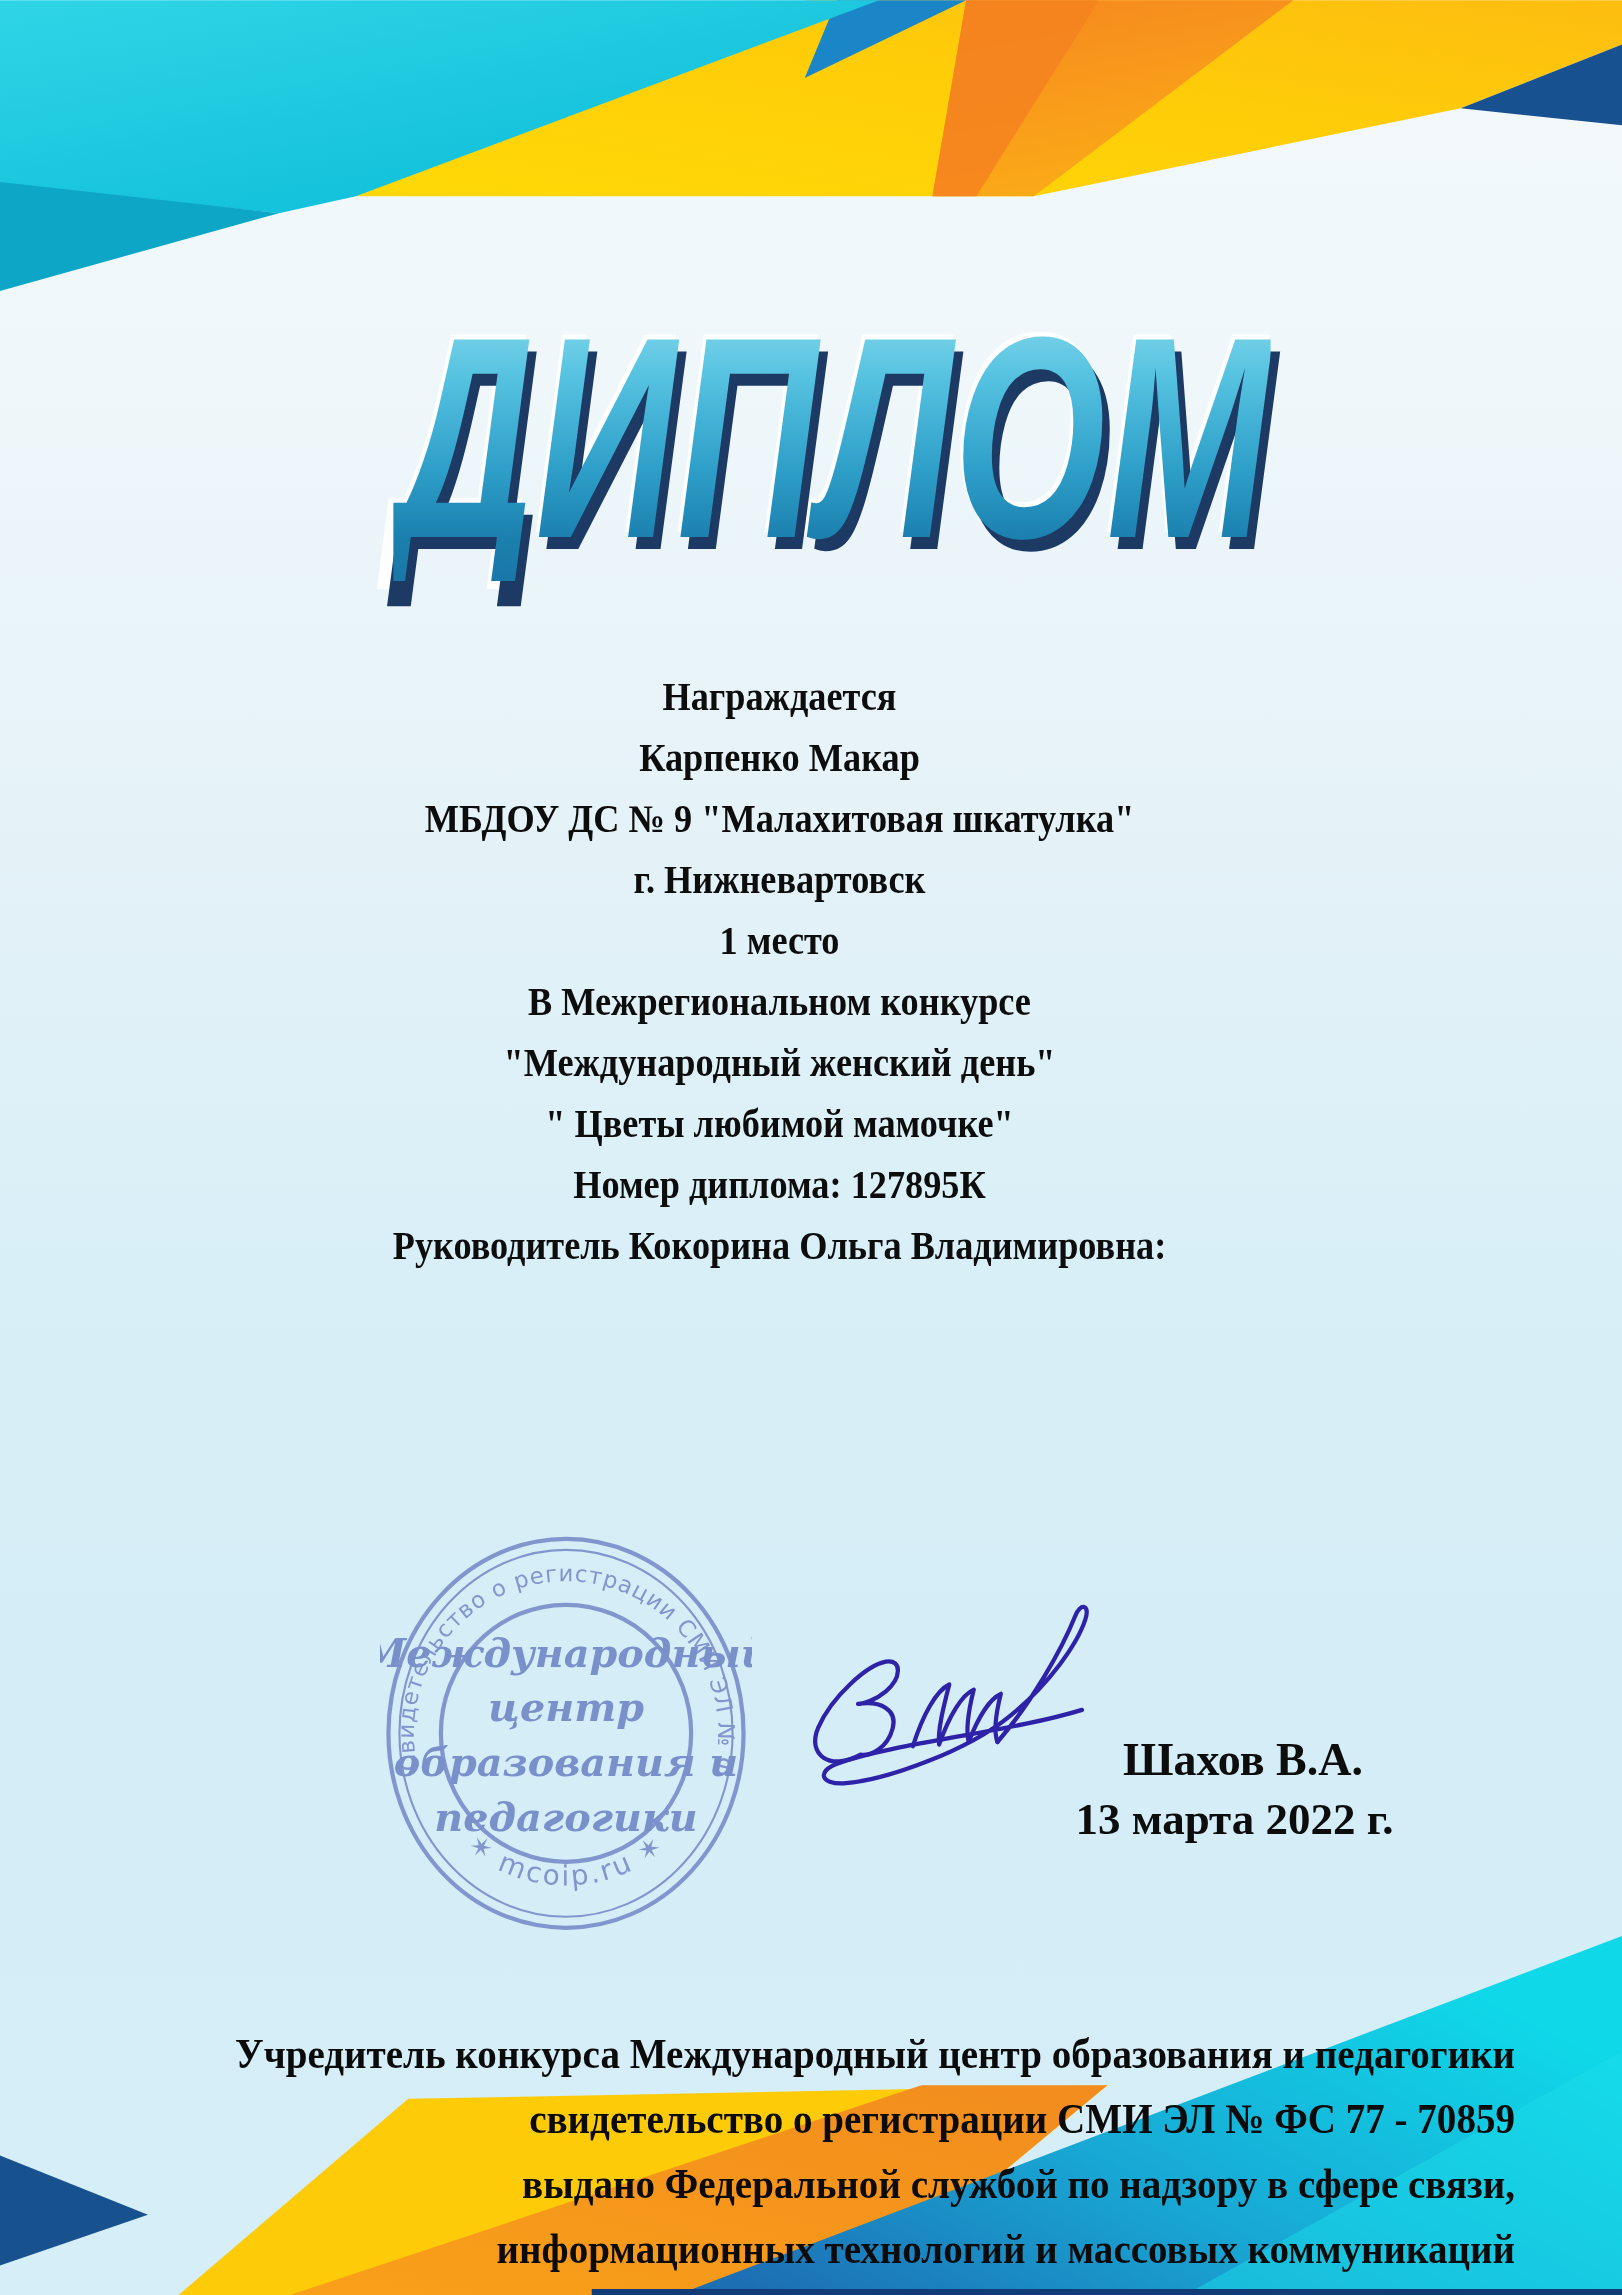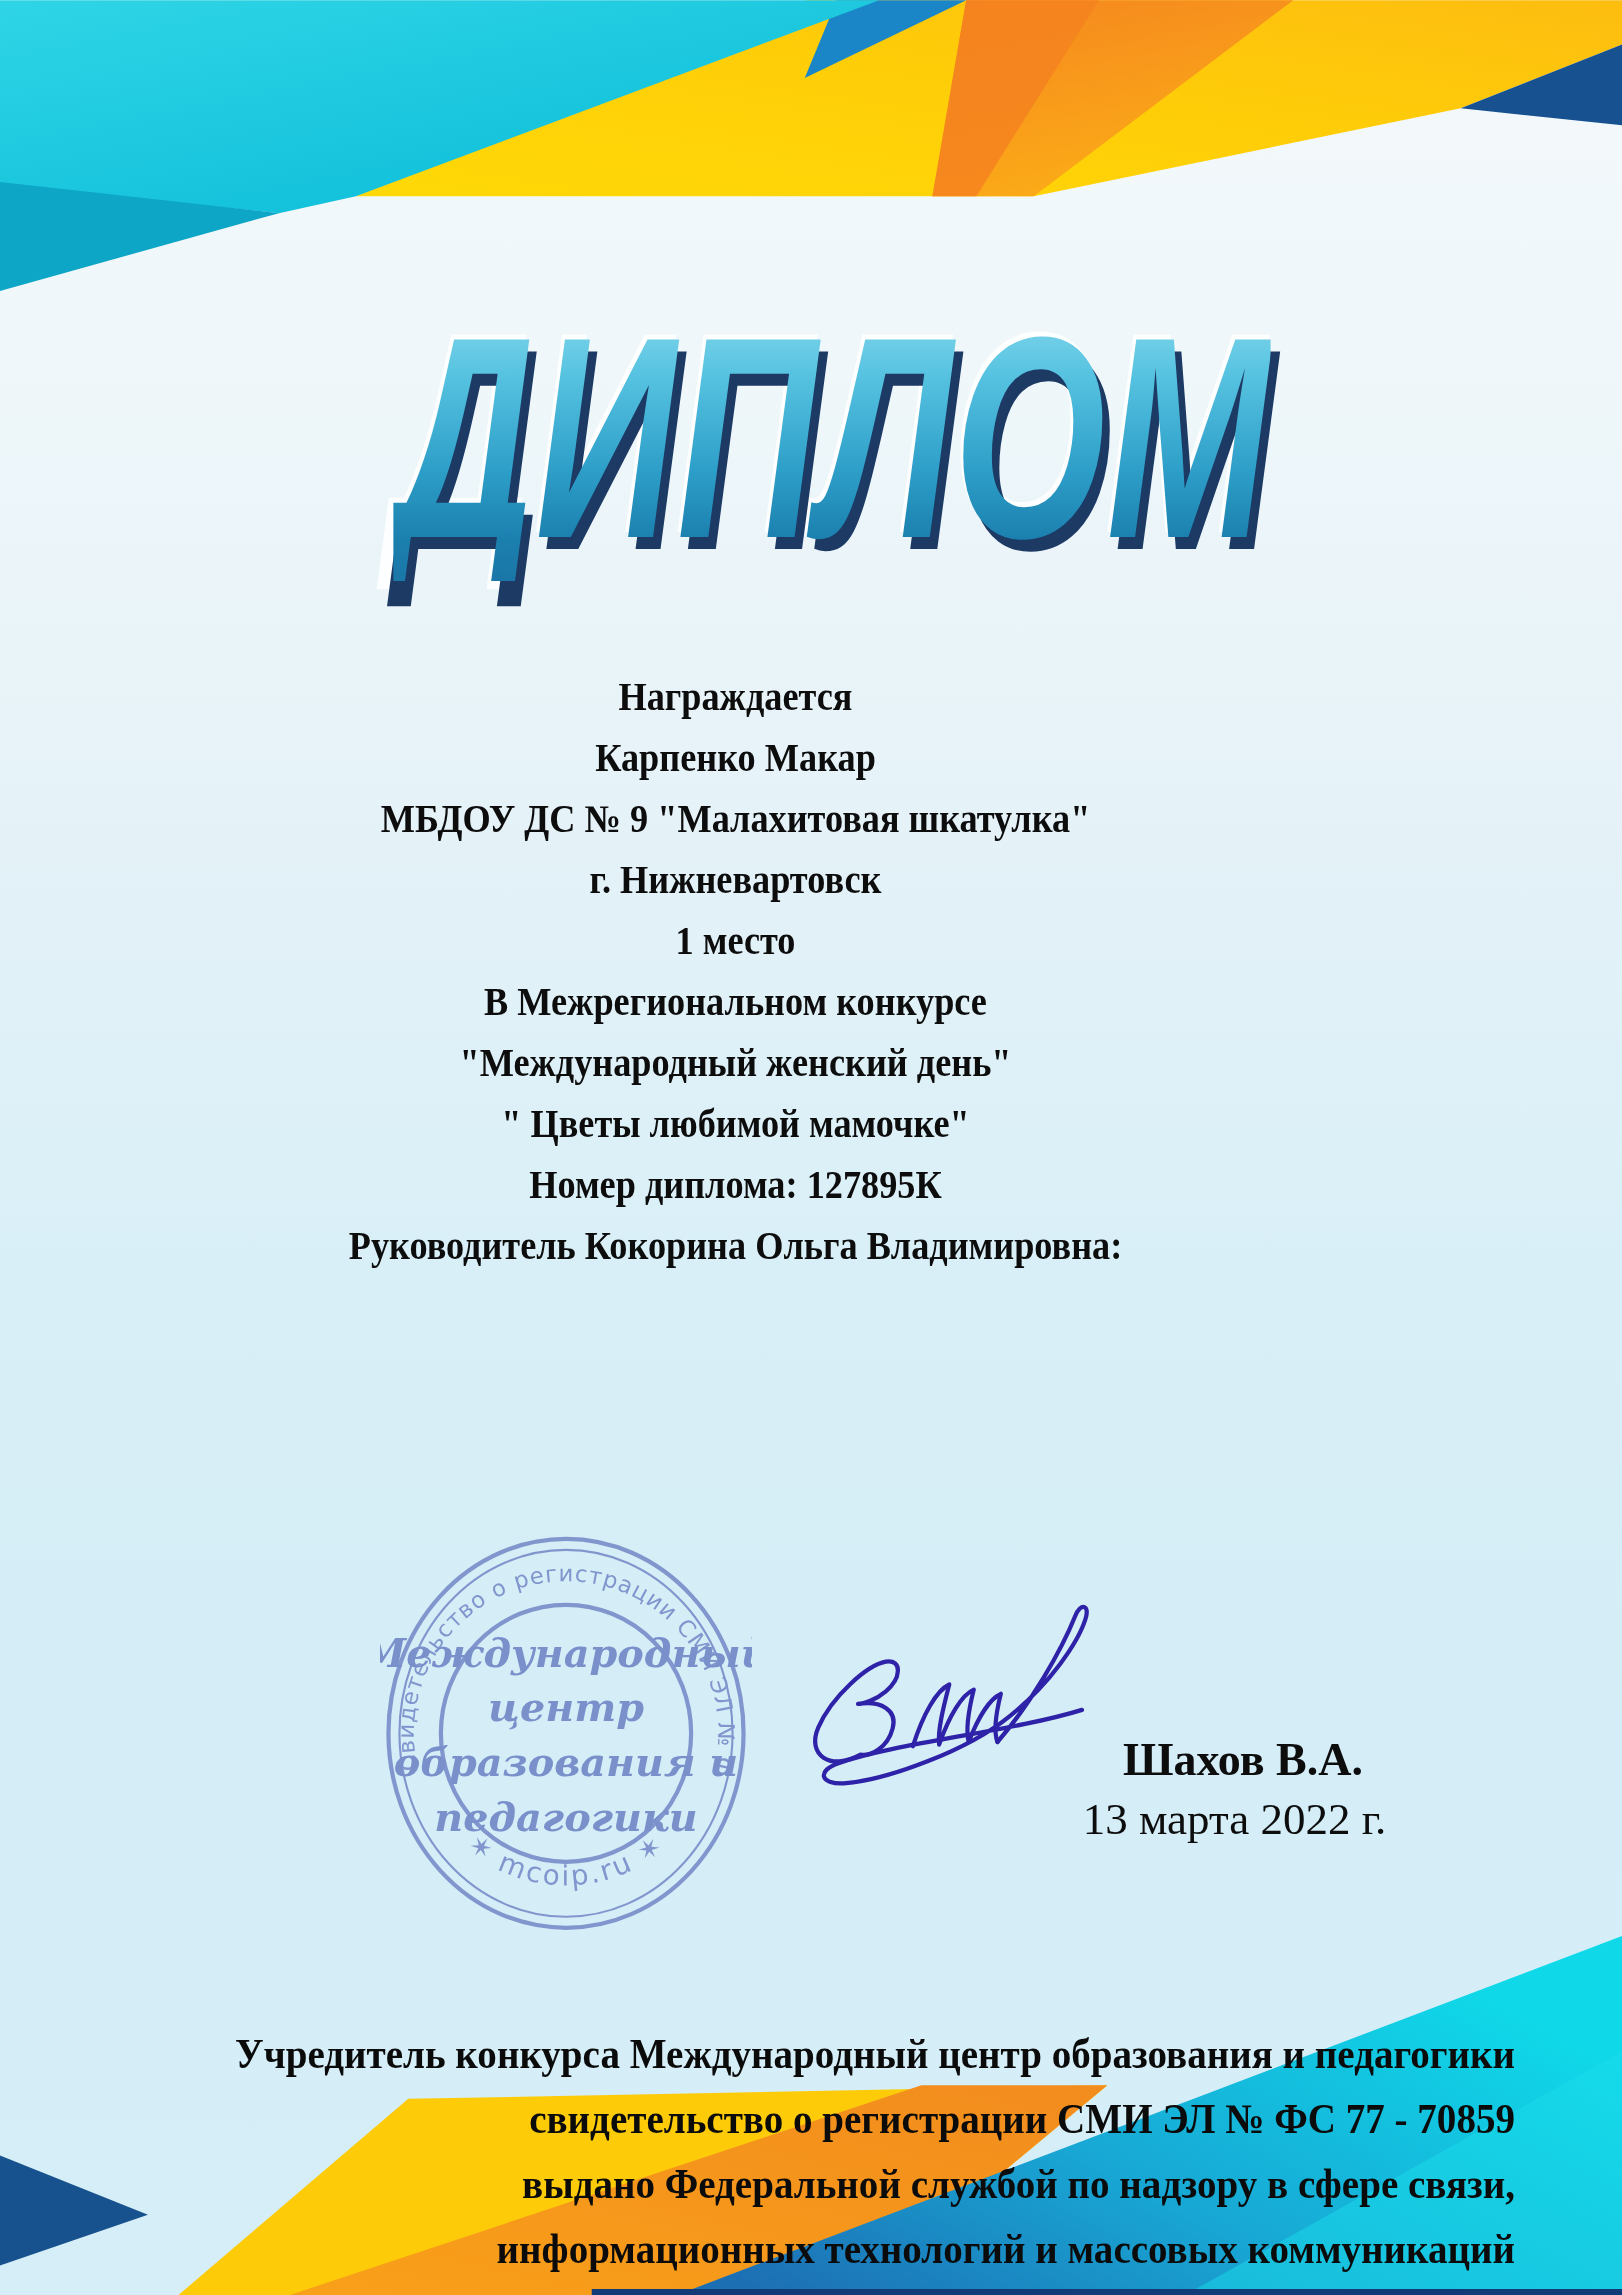--- a/index.html
+++ b/index.html
@@ -30,37 +30,37 @@
   .title-halo span{transform:scaleX(0.68) translate(-4.2px,-5px);}
   .title-shadow{color:#1c3a64;}
   .title-shadow span{transform:scaleX(0.68) translate(11px,12px);}
   .title-main span{
     background:linear-gradient(180deg,#8edcee 0%,#57c3e1 28%,#2d9ec8 62%,#1b7fae 86%,#1a77a7 100%);
     -webkit-background-clip:text;background-clip:text;
     color:transparent;
   }
 
   
-  .award{position:absolute;top:666px;left:0;width:1471px;text-align:center;color:#0d0d0d;}
+  .award{position:absolute;top:666px;left:0;width:1471px;text-align:center;color:#0d0d0d;padding-left:44px;}
   .award .line{
     font-weight:bold;font-size:39px;line-height:61px;white-space:nowrap;
     transform:scaleX(0.93);transform-origin:50% 50%;
   }
 
   
   .chairman{
     position:absolute;left:193px;top:1555px;
     font-weight:bold;font-size:40px;letter-spacing:4.2px;color:#101010;white-space:nowrap;
   }
   .stamp{position:absolute;left:380px;top:1532px;opacity:0.92;}
   .signature{position:absolute;left:786px;top:1589px;}
   .signer{position:absolute;left:1040px;top:1726px;width:406px;text-align:center;
     font-weight:bold;font-size:46px;color:#0d0d0d;white-space:nowrap;margin-top:7px;}
   .sign-date{position:absolute;left:1023px;top:1793px;width:423px;text-align:center;
-    font-weight:normal;font-size:45px;color:#0d0d0d;white-space:nowrap;}
+    font-weight:bold;font-size:45px;color:#0d0d0d;white-space:nowrap;}
 
   
   .footer{position:absolute;top:2022px;right:108px;width:1437px;text-align:right;color:#0b0b0b;}
   .footer .line{
     font-weight:bold;font-size:42px;line-height:65px;white-space:nowrap;
     transform:scaleX(0.93);transform-origin:100% 50%;
   }
 </style>
 </head>
 <body>

